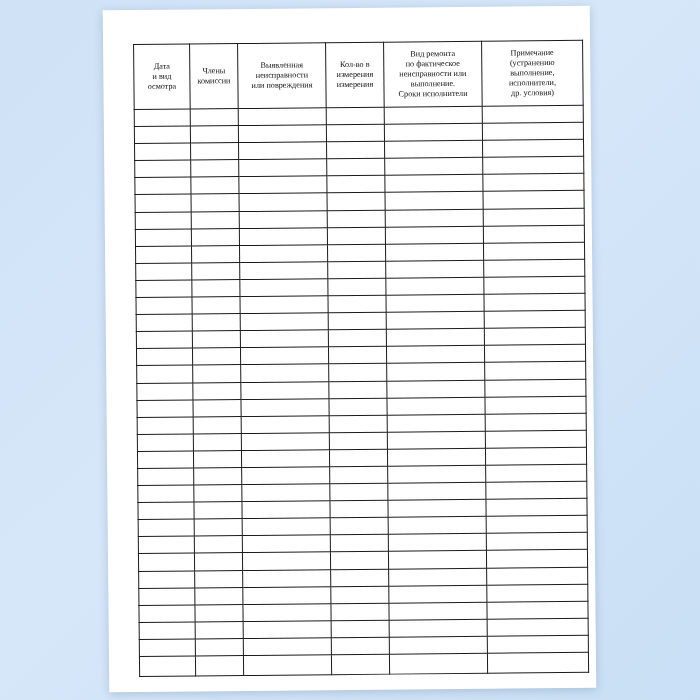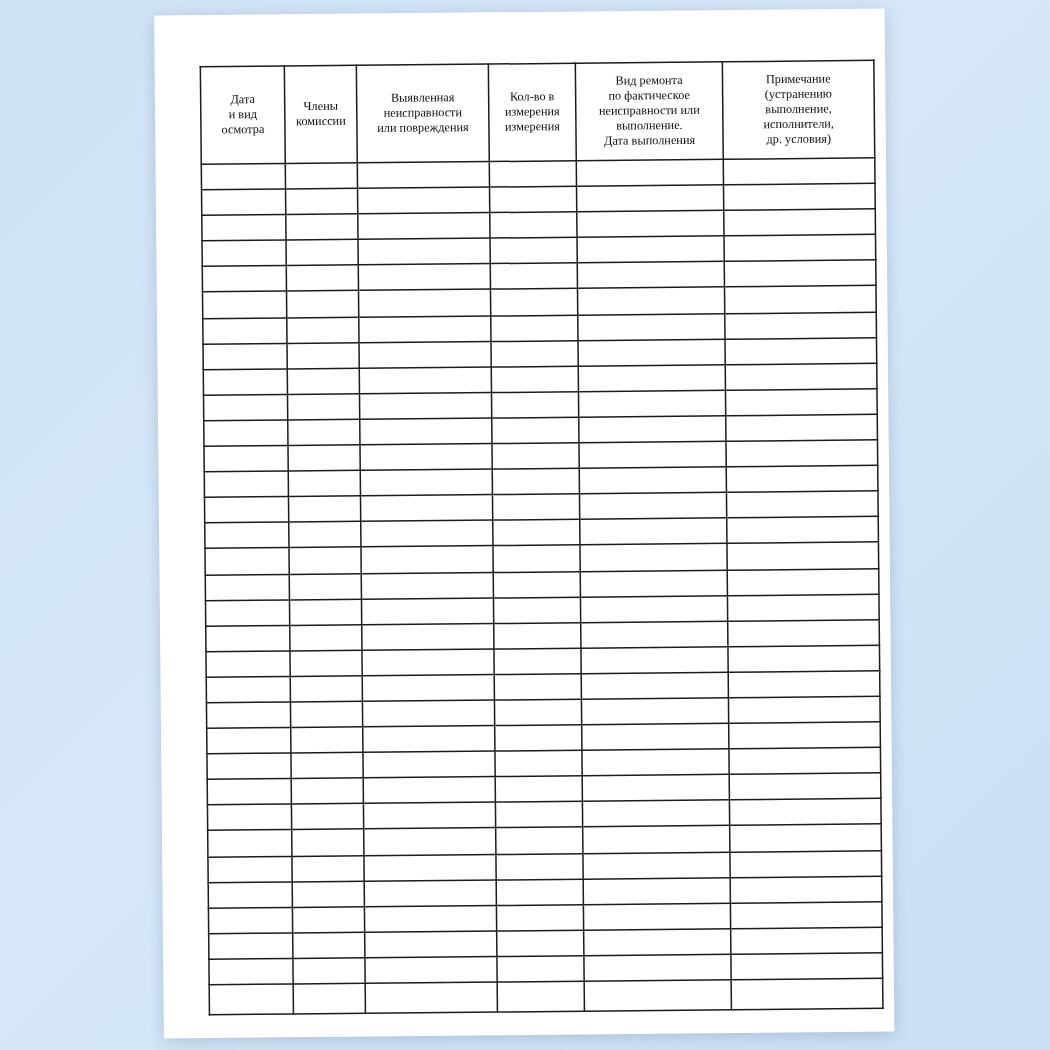--- a/index.html
+++ b/index.html
@@ -106,21 +106,21 @@
             <th>
               <span class="hdr-line">Кол-во в</span>
               <span class="hdr-line">измерения</span>
               <span class="hdr-line">измерения</span>
             </th>
             <th>
               <span class="hdr-line">Вид ремонта</span>
               <span class="hdr-line">по фактическое</span>
               <span class="hdr-line">неисправности или</span>
               <span class="hdr-line">выполнение.</span>
-              <span class="hdr-line">Дата выполнения</span>
+              <span class="hdr-line">Сроки исполнители</span>
             </th>
             <th>
               <span class="hdr-line">Примечание</span>
               <span class="hdr-line">(устранению</span>
               <span class="hdr-line">выполнение,</span>
               <span class="hdr-line">исполнители,</span>
               <span class="hdr-line">др.  условия)</span>
             </th>
           </tr>
         </thead>

